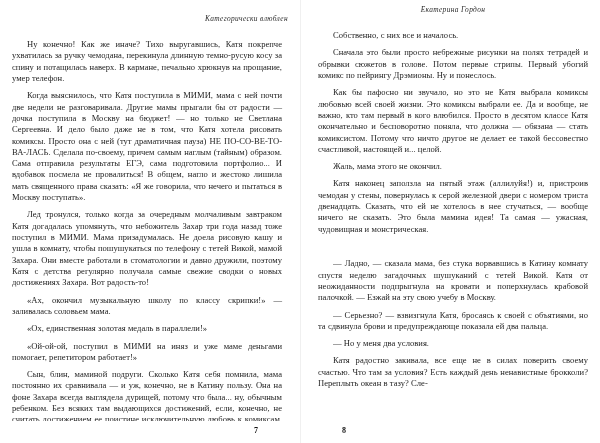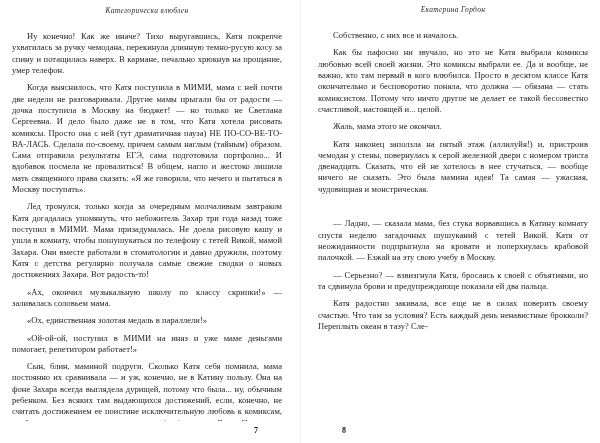--- a/index.html
+++ b/index.html
@@ -31,21 +31,22 @@
   }
   .page {
     position: relative;
     width: 300px;
     height: 443px;
     box-sizing: border-box;
     display: flex;
     flex-direction: column;
   }
   .page-left {
-    padding: 6px 12px 6px 6px;
+    padding: 14px 12px 6px 6px;
+    align-items: flex-end;
   }
   .page-right {
     padding: 5px 6px 6px 12px;
     border-radius: 23px;
   }
   .running-head {
     text-align: center;
     font-style: italic;
     font-size: 7.4px;
     letter-spacing: 0.35px;
@@ -103,24 +104,26 @@
       <p class="para">«Ой-ой-ой, поступил в МИМИ на иняз и уже маме деньгами помогает, репетитором работает!»</p>
       <p class="para">Сын, блин, маминой подруги. Сколько Катя себя помнила, мама постоянно их сравнивала — и уж, конечно, не в Катину пользу. Она на фоне Захара всегда выглядела дурищей, потому что была... ну, обычным ребенком. Без всяких там выдающихся достижений, если, конечно, не считать достижением ее поистине исключительную любовь к комиксам, крабовым палочкам, смешным носкам и фанфикам про Гарри Поттера.</p>
     </div>
     <div class="folio folio-left">7</div>
   </div>
 
   <div class="page page-right">
     <div class="running-head">Екатерина Гордон</div>
     <div class="body-col">
       <p class="para">Собственно, с них все и началось.</p>
+      <p class="para">Сначала это были просто небрежные рисунки на полях тетрадей и обрывки сюжетов в голове. Потом первые стрипы. Первый убогий комикс по пейрингу Дрэмионы. Ну и понеслось.</p>
       <p class="para">Как бы пафосно ни звучало, но это не Катя выбрала комиксы любовью всей своей жизни. Это комиксы выбрали ее. Да и вообще, не важно, кто там первый в кого влюбился. Просто в десятом классе Катя окончательно и бесповоротно поняла, что должна — обязана — стать комиксистом. Потому что ничто другое не делает ее такой бессовестно счастливой, настоящей и... целой.</p>
       <p class="para">Жаль, мама этого не окончил.</p>
       <p class="para">Катя наконец заползла на пятый этаж (аллилуйя!) и, пристроив чемодан у стены, повернулась к серой железной двери с номером триста двенадцать. Сказать, что ей не хотелось в нее стучаться, — вообще ничего не сказать. Это была мамина идея! Та самая — ужасная, чудовищная и монстрическая.</p>
       <div class="spacer-para"></div>
       <p class="para">— Ладно, — сказала мама, без стука ворвавшись в Катину комнату спустя неделю загадочных шушуканий с тетей Викой. Катя от неожиданности подпрыгнула на кровати и поперхнулась крабовой палочкой. — Езжай на эту свою учебу в Москву.</p>
       <p class="para">— Серьезно? — взвизгнула Катя, бросаясь к своей с объятиями, но та сдвинула брови и предупреждающе показала ей два пальца.</p>
+      <p class="para">— Но у меня два условия.</p>
       <p class="para">Катя радостно закивала, все еще не в силах поверить своему счастью. Что там за условия? Есть каждый день ненавистные брокколи? Переплыть океан в тазу? Сле-</p>
     </div>
     <div class="folio folio-right">8</div>
   </div>
 
 </div>
 
 </body></html>

